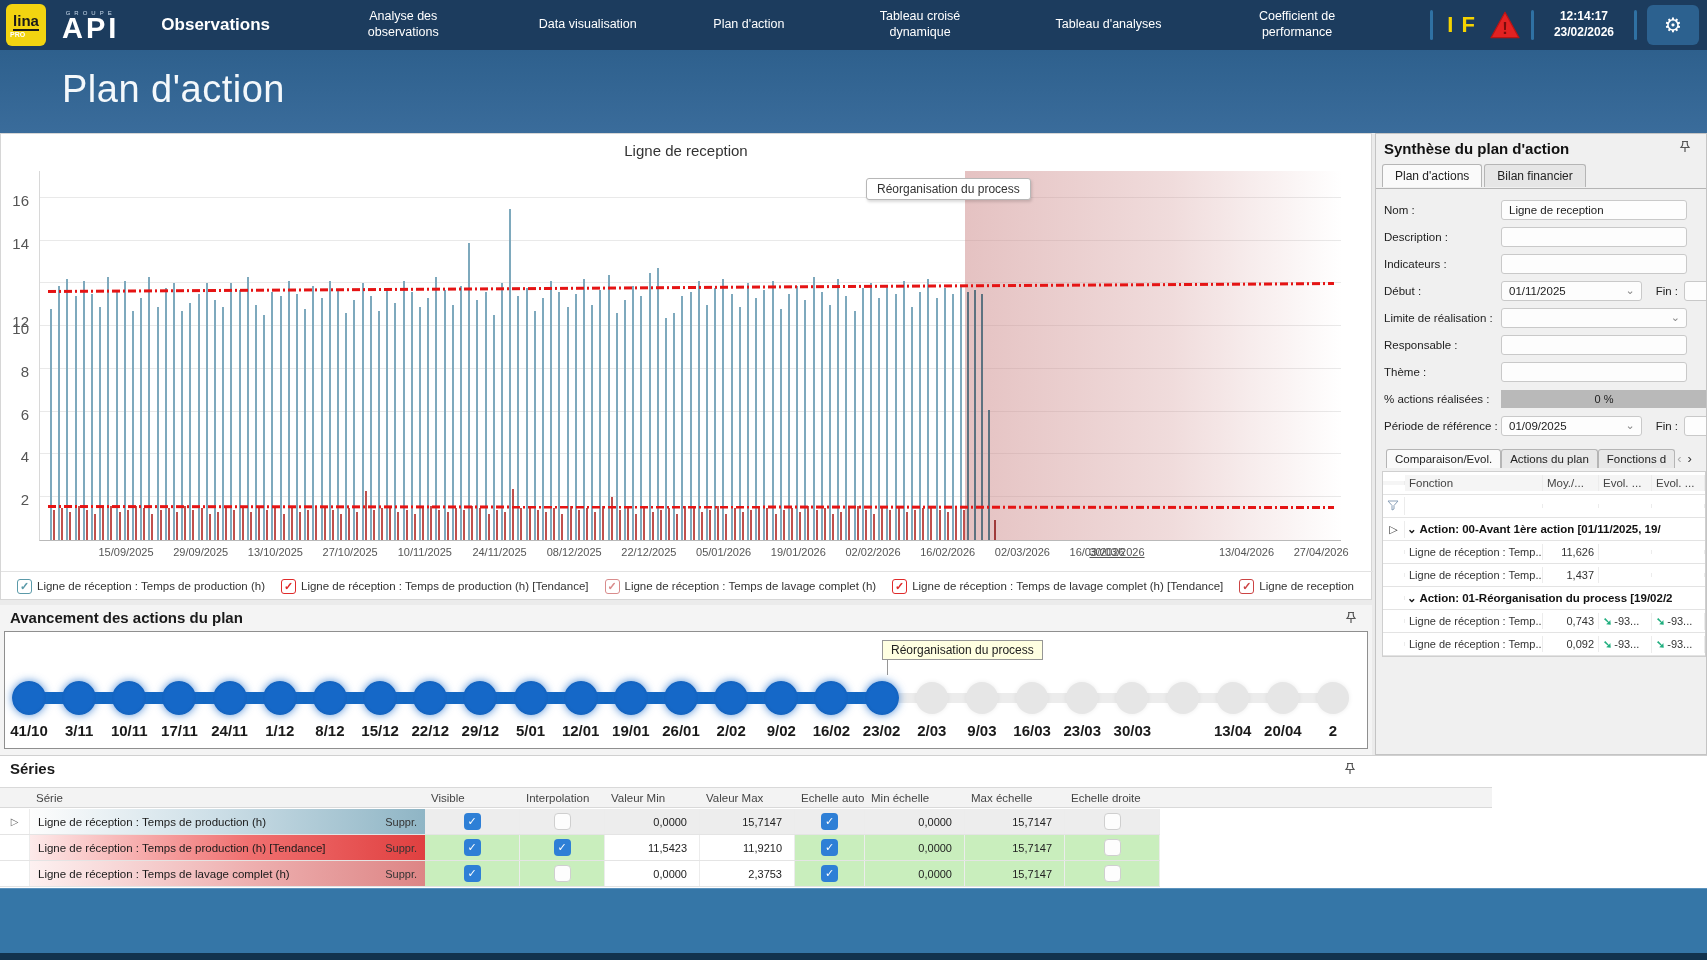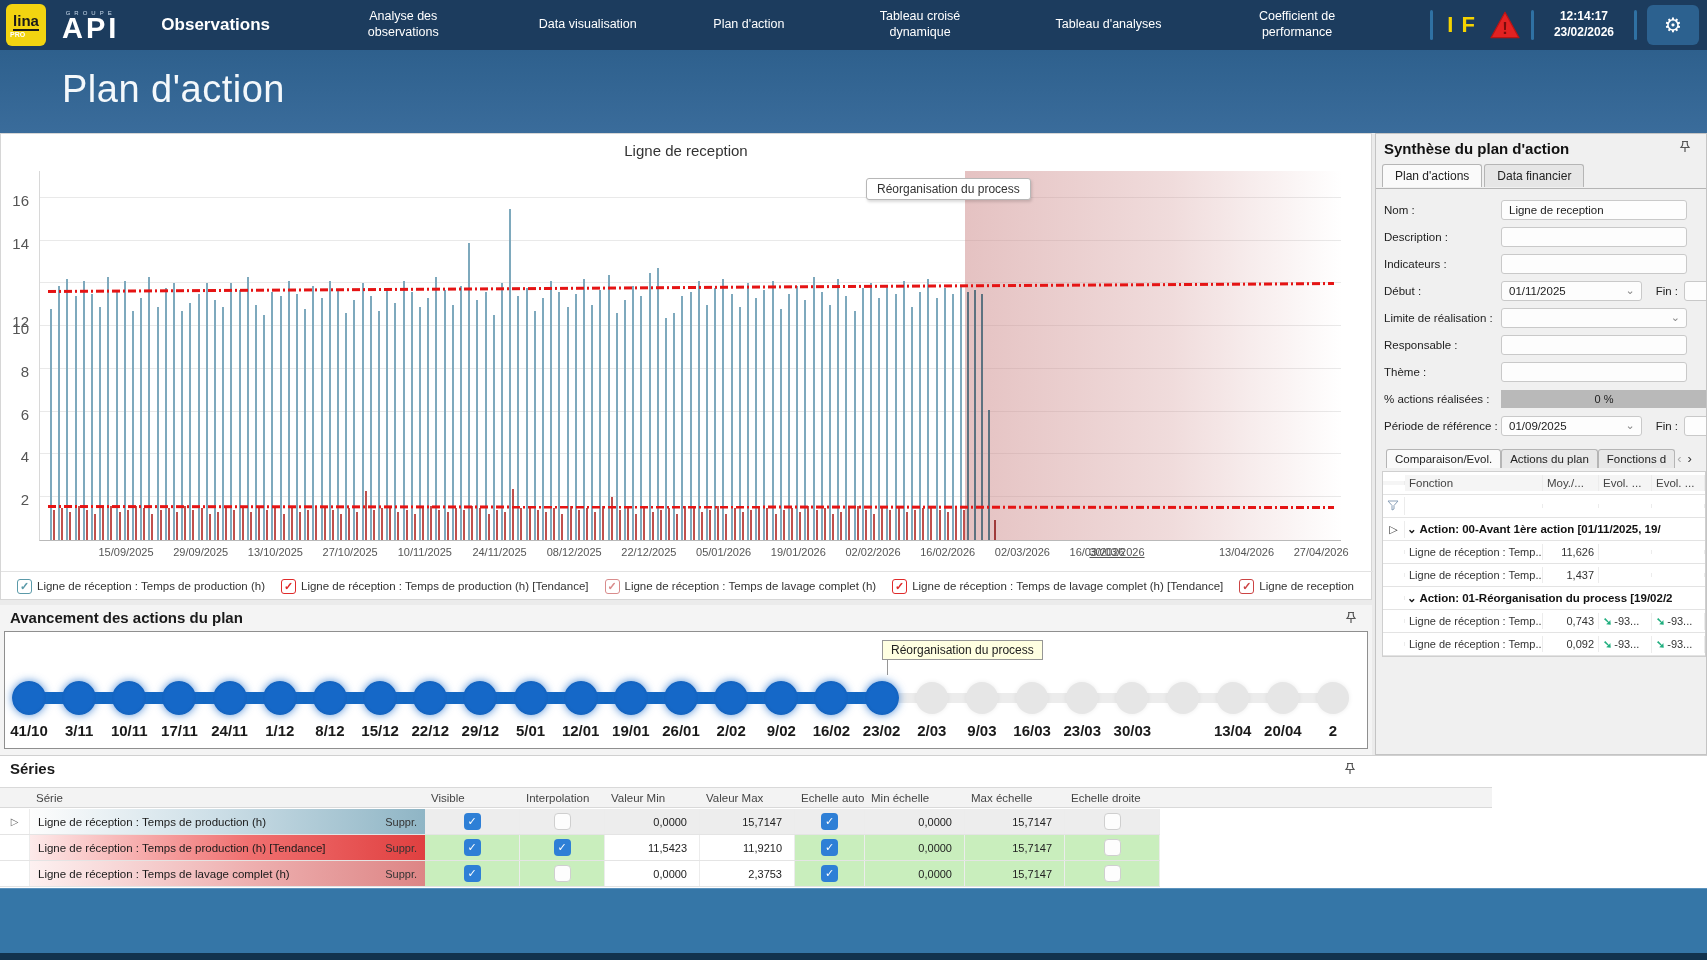--- a/index.html
+++ b/index.html
@@ -650,21 +650,21 @@
 
 <div class="sidebar">
   <div class="sb-title">Synthèse du plan d'action</div>
   <span class="pin">
     <svg class="icon" width="14" height="14" viewBox="0 0 14 14">
         <path d="M4 1.5h6 M5 1.5l-.6 4L3 7.5h8L9.6 5.5 9 1.5 M7 7.5V12" stroke="#555" fill="none" stroke-width="1.2"></path>
       </svg>
   </span>
   <div id="sb-tabs">
       <div class="sb-tab active">Plan d'actions</div>
-      <div class="sb-tab">Data financier</div>
+      <div class="sb-tab">Bilan financier</div>
     </div>
   <div id="sb-tabline"></div>
   <div id="sb-fields">
       <div class="field-row">
         <div class="field-label">Nom :</div>
         <div class="field-input">
           <span>Ligne de reception</span>
         </div>
       </div>
       <div class="field-row">

